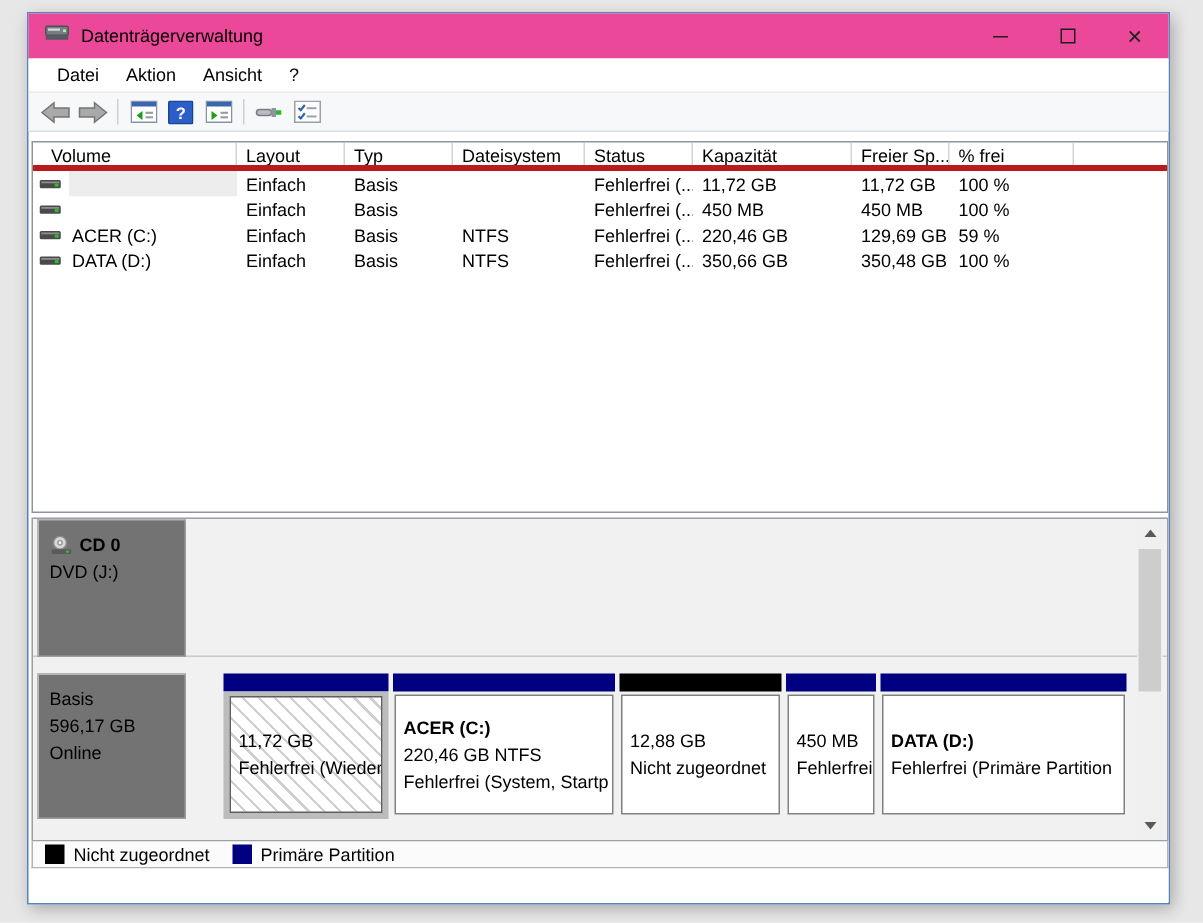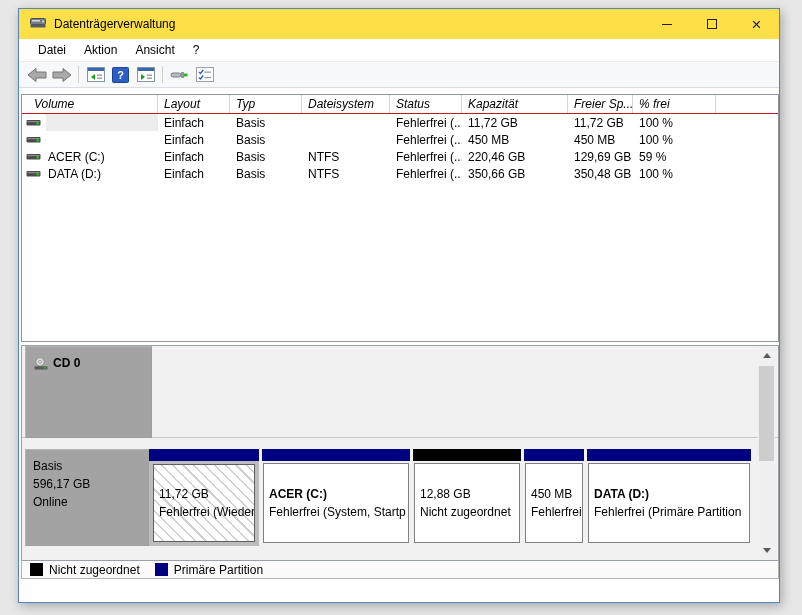--- a/index.html
+++ b/index.html
@@ -12,21 +12,21 @@
   }
   .screen { position: relative; width: 802px; height: 615px; background: #e7e7e7; }
 
   .window {
     position: absolute; left: 18px; top: 8px; width: 762px; height: 595px;
     background: #fff; border: 1px solid #5484bd;
     box-shadow: 2px 3px 10px rgba(0,0,0,.28);
   }
 
   
-  .titlebar { height: 30px; display: flex; align-items: center; padding-left: 11px; background: #fde047; }
+  .titlebar { height: 30px; display: flex; align-items: center; padding-left: 11px; background: #ec4899; }
   .title { font-size: 12px; margin-left: 8px; white-space: nowrap; }
   .win-controls { margin-left: auto; display: flex; height: 30px; }
   .ctrl { width: 45px; display: flex; align-items: center; justify-content: center; cursor: default; }
   .min-glyph { width: 10px; height: 1px; background: #1f1f1f; display: block; }
   .max-glyph { width: 10px; height: 10px; border: 1px solid #1f1f1f; display: block; }
   .close-glyph { font-size: 17px; line-height: 17px; color: #1f1f1f; }
 
   
   .menubar { height: 22px; display: flex; align-items: center; padding-left: 10px; font-size: 12px; background: #fff; }
   .menu-item { padding: 3px 9px; }
@@ -39,39 +39,39 @@
   }
   .tbtn { width: 25px; height: 23px; display: flex; align-items: center; justify-content: center; }
   .tsep { width: 1px; height: 17px; background: #cfcfcf; margin: 0 4px; }
 
   
   .list-panel {
     position: absolute; left: 2px; top: 85px; width: 758px; height: 248px;
     border: 1px solid #8e959d; background: #fff; overflow: hidden; font-size: 12px;
   }
   .lgrid { display: grid; grid-template-columns: 136px 72px 72px 88px 72px 106px 65px 83px auto; }
-  .lhead { height: 19px; border-bottom: 1px solid #b91c1c; font-style: italic; }
+  .lhead { height: 19px; border-bottom: 4px solid #b91c1c; }
   .hcell { padding: 2px 4px 0 6px; border-right: 1px solid #d4d4d4; white-space: nowrap; overflow: hidden; }
   .hcell.first { padding-left: 12px; }
   .hcell.last { border-right: none; }
   .lrow { height: 17px; align-items: center; white-space: nowrap; }
   .cell { padding-left: 6px; overflow: hidden; }
   .cell-volume { display: flex; align-items: center; height: 100%; padding-left: 4px; overflow: hidden; }
   .vol-label { margin-left: 5px; flex: 1; height: 100%; display: flex; align-items: center; padding-left: 2px; }
   .lrow.selected .vol-label { background: #ededed; }
 
   
   .bottom-panel {
     position: absolute; left: 2px; top: 336px; width: 758px; height: 216px;
     border: 1px solid #9aa0a7; background: #f1f1f1; overflow: hidden;
   }
   .cd-row { position: absolute; left: 0; top: 0; width: 756px; height: 92px; border-bottom: 1px solid #c9c9c9; }
   .drive-label {
-    position: absolute; left: 3px; top: 0; width: 127px;
-    background: #a3a3a3; border: 1px solid #b6b6b6; border-right-color: #9e9e9e; border-bottom-color: #9e9e9e;
+    position: absolute; left: 3px; top: 0; width: 99px;
+    background: #737373; border: 1px solid #b6b6b6; border-right-color: #9e9e9e; border-bottom-color: #9e9e9e;
     padding: 7px 0 0 7px; font-size: 12px; line-height: 18px; overflow: hidden;
   }
   .cd-label { height: 92px; }
   .disk-label { height: 97px; }
   .label-title { display: flex; align-items: center; font-weight: bold; }
   .label-title .ic { margin-right: 4px; display: inline-flex; }
   .gap-line { margin-top: 18px; }
   .disk-row { position: absolute; left: 0; top: 103px; width: 756px; height: 97px; }
   .partition-strip { position: absolute; left: 127px; top: 0; height: 97px; display: flex; gap: 3px; }
   .part { display: flex; flex-direction: column; }
@@ -298,20 +298,21 @@
             <span class="ic">
               <svg width="16" height="13" viewBox="0 0 16 13">
                 <circle cx="7" cy="4.8" r="4.3" fill="#d9d9d9" stroke="#8a8a8a"></circle>
                 <circle cx="7" cy="4.8" r="1.4" fill="#f8f8f8" stroke="#9a9a9a"></circle>
                 <rect x="1.5" y="9.2" width="13" height="3.2" rx="0.5" fill="#5a5a5a"></rect>
                 <rect x="11" y="10" width="2" height="1.5" fill="#29c129"></rect>
               </svg>
             </span>
             <span>CD 0</span>
           </div>
+          <div>DVD (J:)</div>
         </div>
       </div>
 
       <div class="disk-row">
         <div class="drive-label disk-label">
           <div>Basis</div>
           <div>596,17 GB</div>
           <div>Online</div>
         </div>
 
@@ -324,20 +325,21 @@
                 <div>Fehlerfrei (Wiederh</div>
               </div>
             </div>
           </div>
 
           <div class="part" style="width:148px">
             <div class="part-bar" style="background-color: rgb(0, 0, 128);"></div>
             <div class="part-inner">
               <div class="part-box">
                 <div class="part-title">ACER  (C:)</div>
+                <div>220,46 GB NTFS</div>
                 <div>Fehlerfrei (System, Startp</div>
               </div>
             </div>
           </div>
 
           <div class="part" style="width:108px">
             <div class="part-bar" style="background-color: rgb(0, 0, 0);"></div>
             <div class="part-inner">
               <div class="part-box">
                 <div>12,88 GB</div>

